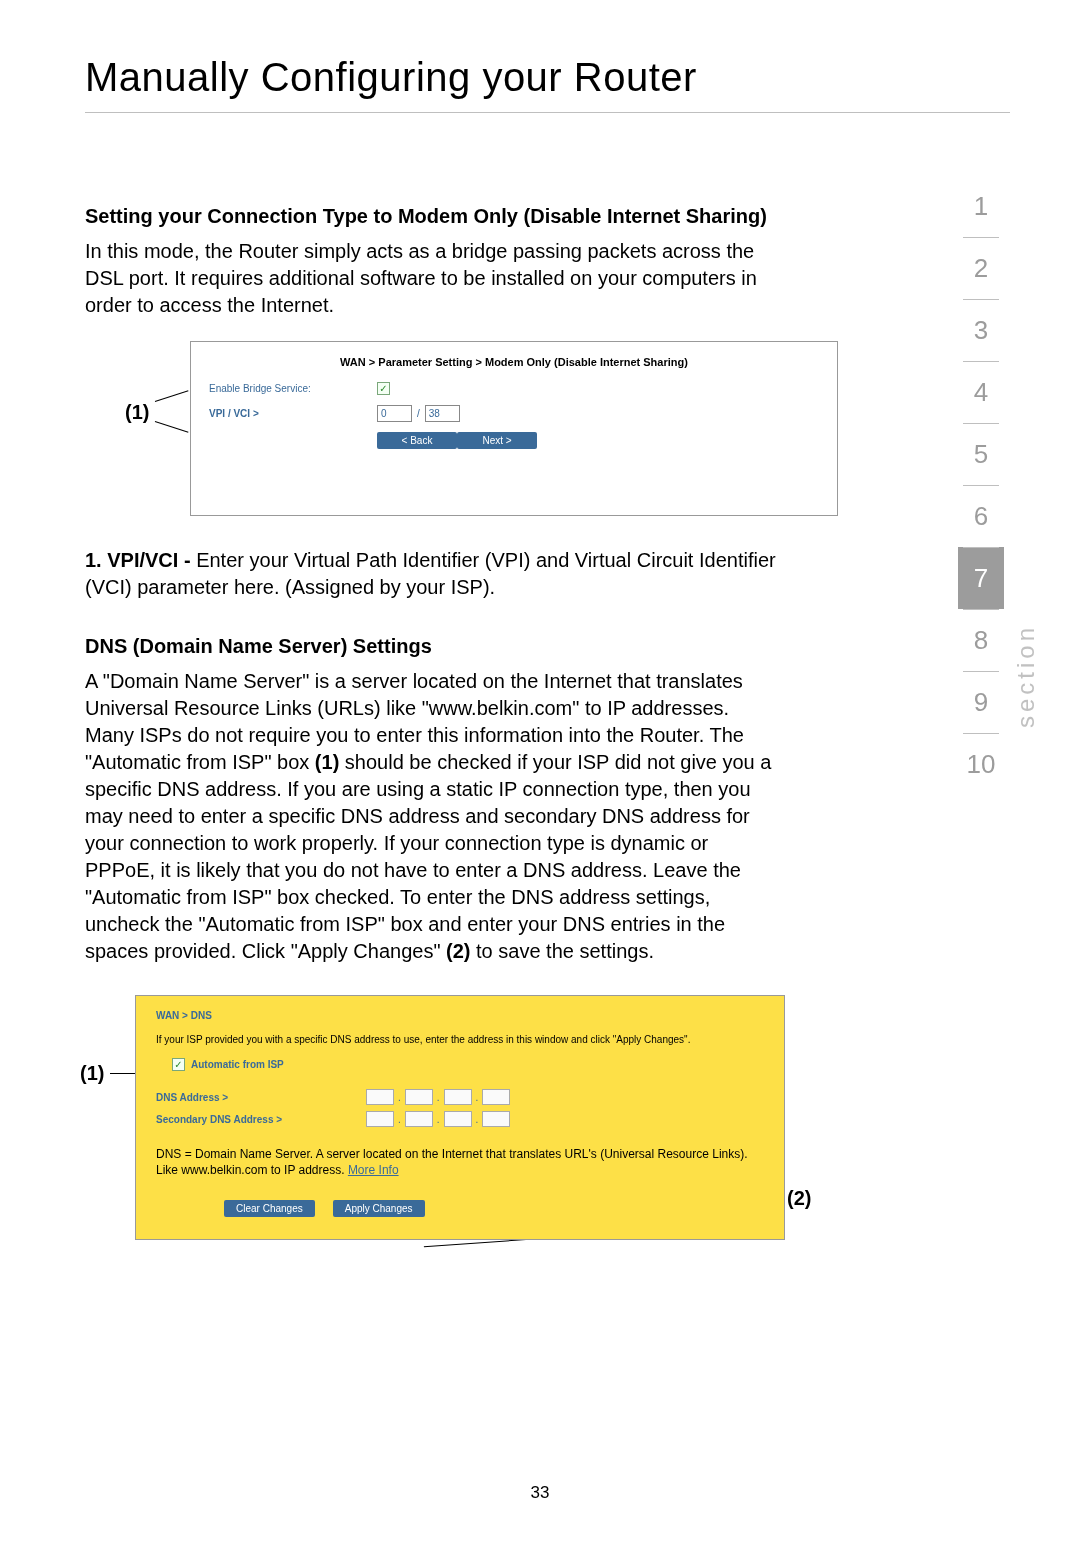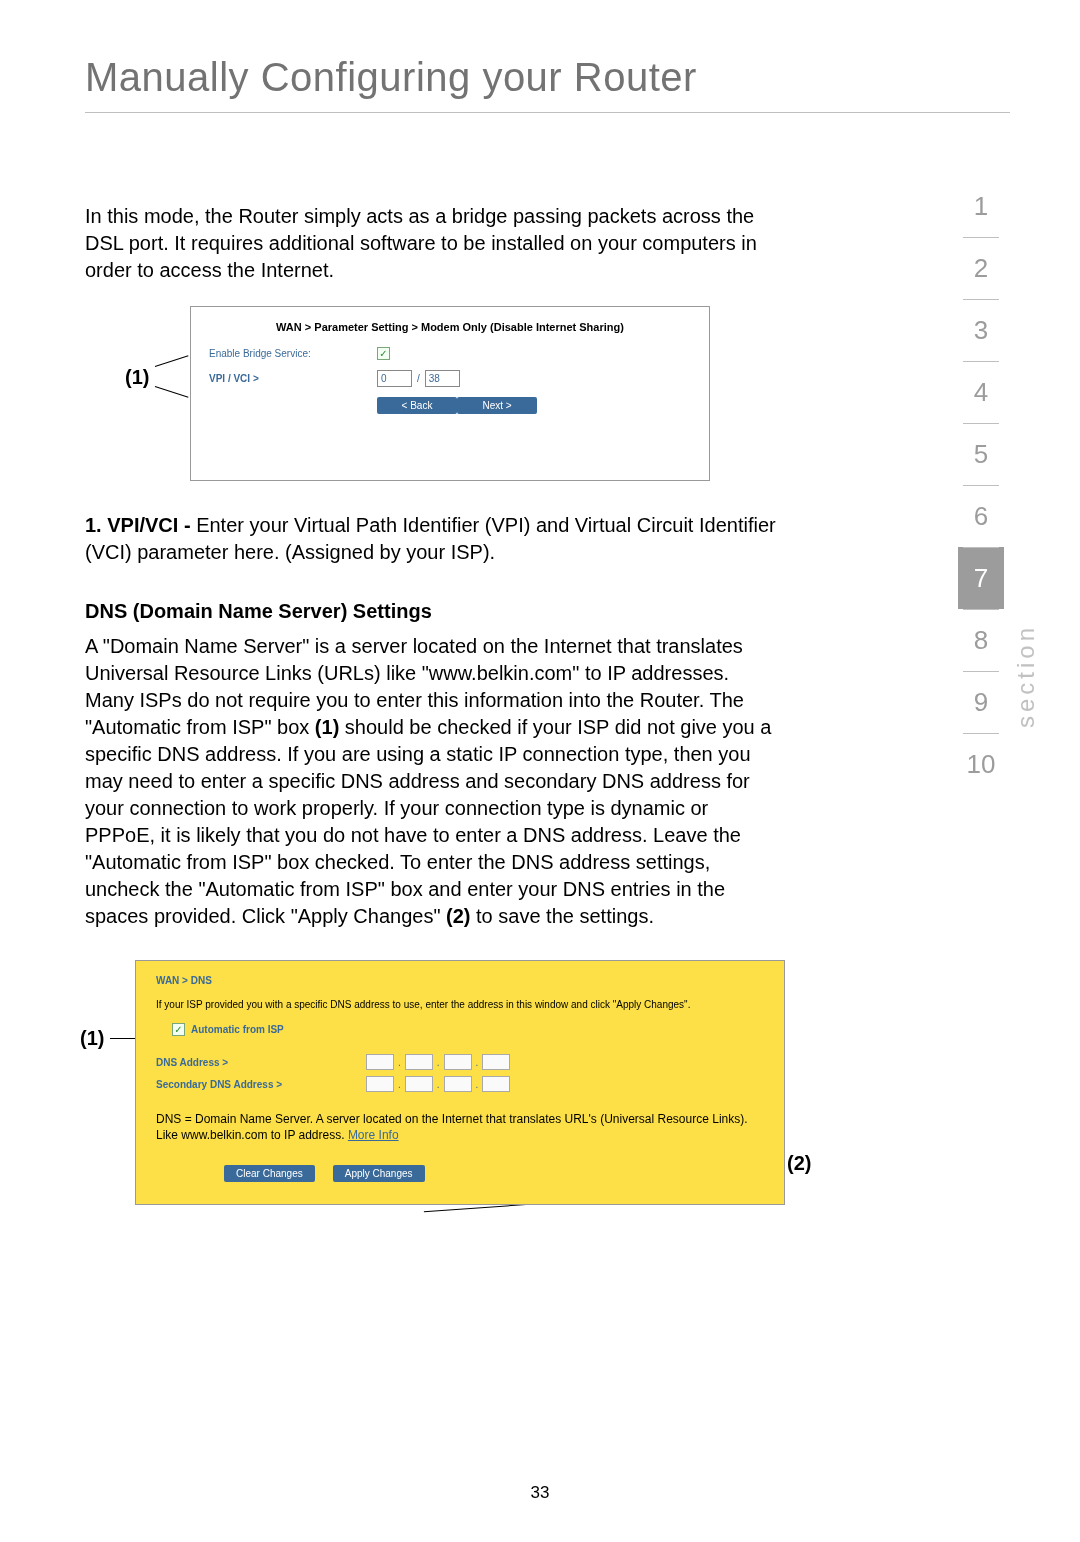--- a/index.html
+++ b/index.html
@@ -11,21 +11,21 @@
     position: relative;
     color: #000;
   }
   .page {
     padding: 55px 70px 40px 85px;
     position: relative;
     height: 100%;
   }
   .page-title {
     font-size: 40px;
-    color: #737373;
+    color: #000000;
     font-weight: 400;
     letter-spacing: 0.5px;
     padding-bottom: 12px;
     border-bottom: 1px solid #bfbfbf;
     margin-bottom: 90px;
   }
   .content {
     width: 695px;
   }
   .subhead {
@@ -104,21 +104,21 @@
   }
   .callout-line {
     position: absolute;
     background: #000;
     height: 1px;
   }
   .scr1 {
     position: absolute;
     left: 105px;
     top: 0;
-    width: 520px;
+    width: 648px;
     height: 175px;
     border: 1px solid #999;
     background: #fff;
     padding: 14px 18px;
     font-family: Verdana, sans-serif;
   }
   .scr1 .breadcrumb {
     font-size: 11px;
     font-weight: bold;
     text-align: center;
@@ -244,20 +244,21 @@
       <div class="sec-item">8</div>
       <div class="sec-item">9</div>
       <div class="sec-item">10</div>
     </div>
     <div class="sec-label-wrap">
       <div class="sec-label">section</div>
     </div>
   </div>
 
   <div class="content">
+    <div class="subhead">Setting your Connection Type to Modem Only (Disable Internet Sharing)</div>
     <div class="body-text">In this mode, the Router simply acts as a bridge passing packets across the DSL port. It requires additional software to be installed on your computers in order to access the Internet.</div>
 
     <div class="screenshot1-wrap">
       <div class="callout" style="left:40px; top:60px;">(1)</div>
       <div class="callout-line" style="left:70px; top:60px; width:35px; transform:rotate(-18deg); transform-origin:left;"></div>
       <div class="callout-line" style="left:70px; top:80px; width:35px; transform:rotate(18deg); transform-origin:left;"></div>
 
       <div class="scr1">
         <div class="breadcrumb">WAN &gt; Parameter Setting &gt; Modem Only (Disable Internet Sharing)</div>
         <div class="row">

